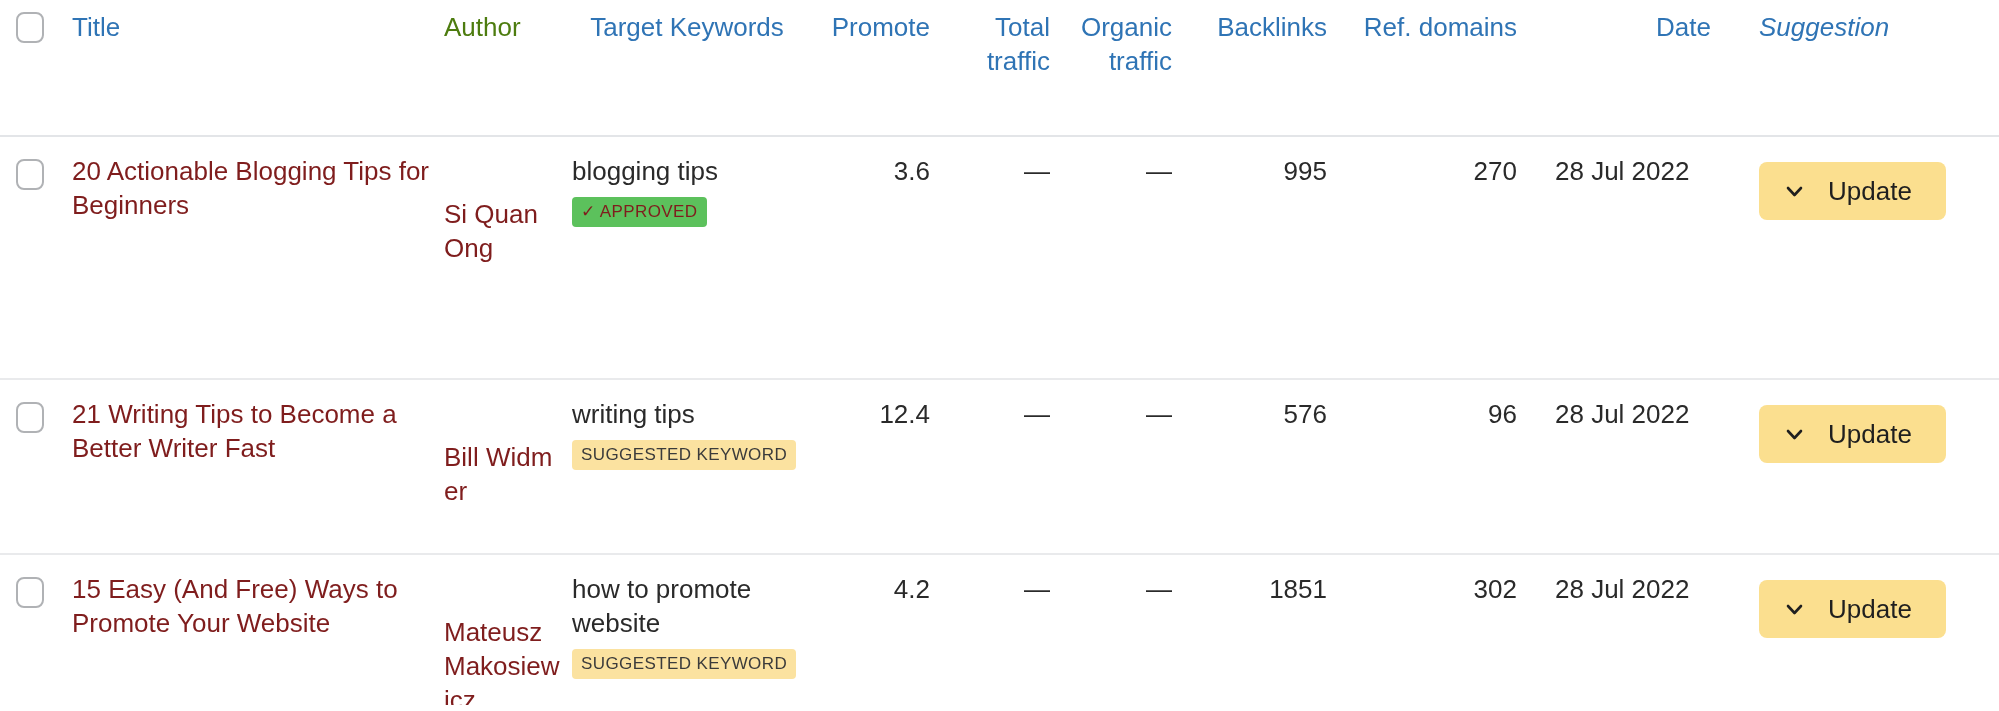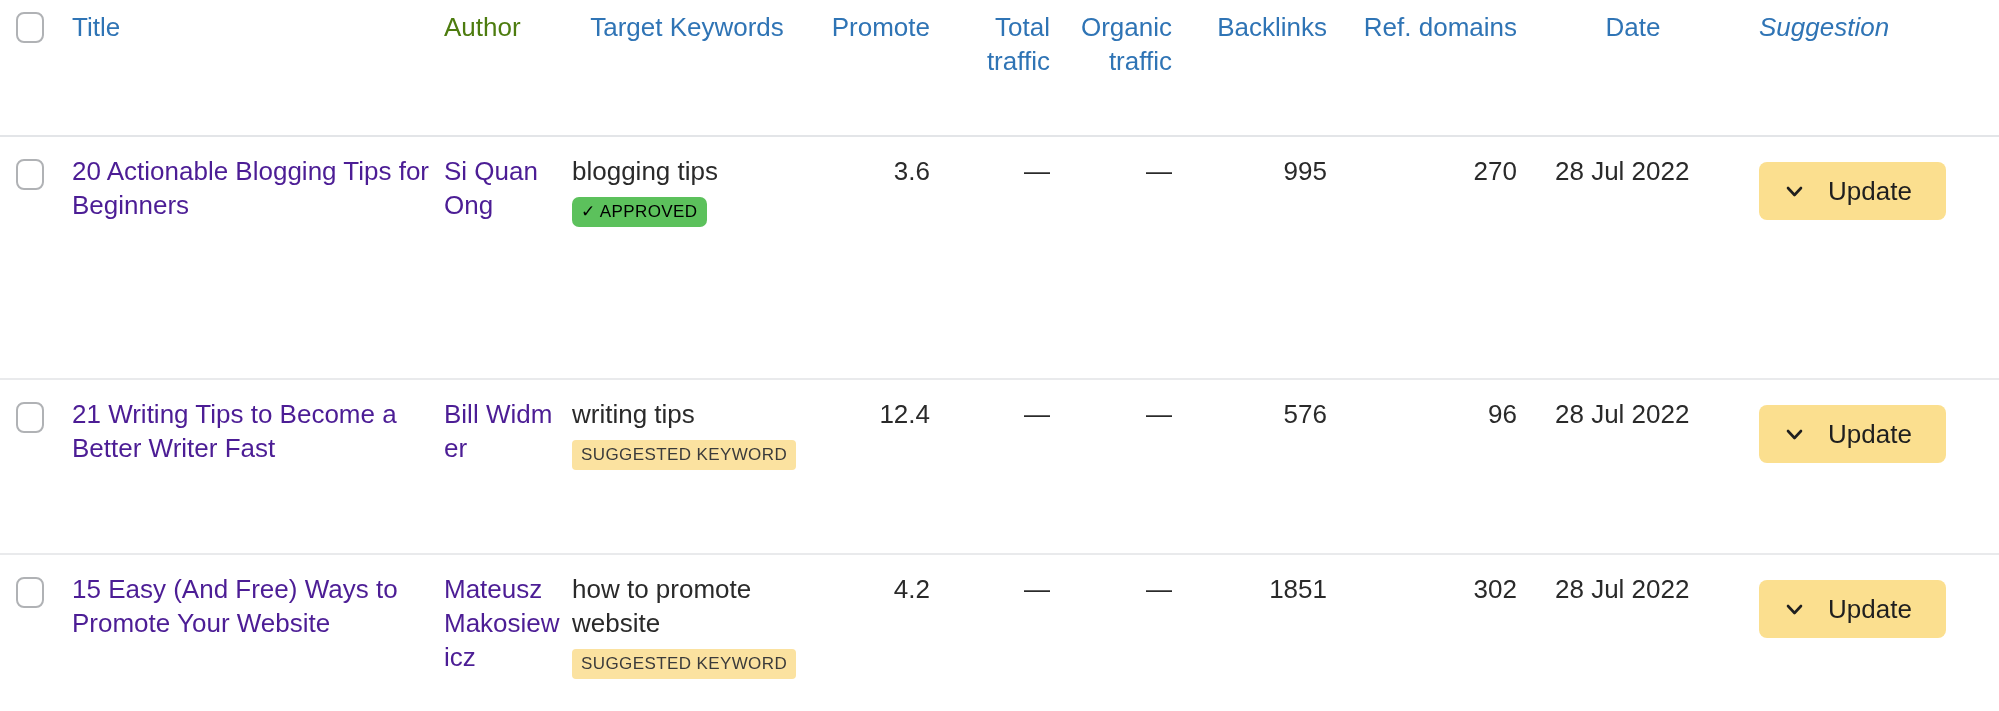--- a/index.html
+++ b/index.html
@@ -48,21 +48,21 @@
     border-bottom: 2px solid #e3e5e8;
     padding-top: 10px;
     padding-bottom: 57px;
     background: #ffffff;
   }
   th.h-check   { padding-left: 0; text-align: left; }
   th.h-title   { text-align: left; padding-left: 14px; }
   th.h-author  { text-align: left; color: #4d7c0f; padding-left: 12px;}
   th.h-keyword { text-align: center; padding-left: 10px; }
   th.h-num     { text-align: right; padding-right: 14px; }
-  th.h-date    { text-align: center; padding-left: 24px; margin-top: 20px; }
+  th.h-date    { text-align: right; padding-left: 24px; margin-top: 20px; }
   th.h-sugg    { text-align: left; padding-left: 48px; font-style: italic; }
 
   
   tbody td {
     padding: 0;
     vertical-align: top;
     border-bottom: 2px solid #e9eaec;
     font-size: 26px;
     line-height: 34px;
     color: #2a2a2a;
@@ -90,23 +90,24 @@
     background: #ffffff;
     box-sizing: border-box;
     margin-left: 16px;
     cursor: pointer;
   }
   th.h-check .checkbox { margin-top: 2px; }
   td.d-check .checkbox { margin-top: 5px; }
 
   
   .link {
-    color: #4c1d95;
+    color: #7f1d1d;
     text-decoration: none;
     cursor: pointer;
+    margin-top: 43px;
   }
   .title-link { display: inline; }
   .author-link {
     display: block;
     word-break: break-all;
     overflow-wrap: anywhere;
   }
 
   
   .kw-text { color: #2a2a2a; display: block; }
@@ -116,22 +117,21 @@
     line-height: 17px;
     letter-spacing: 0.4px;
     padding: 6px 9px 7px 9px;
     border-radius: 4px;
     margin-top: 9px;
     white-space: nowrap;
     font-weight: normal;
   }
   .badge-approved {
     background: #5cc15c;
-    color: #000000;
-    border-radius: 7px;
+    color: #7f1d1d;
   }
   .badge-suggested {
     background: #fbe2a0;
     color: #3b3b3b;
   }
 
   
   .dash { color: #2a2a2a; }
 
   

